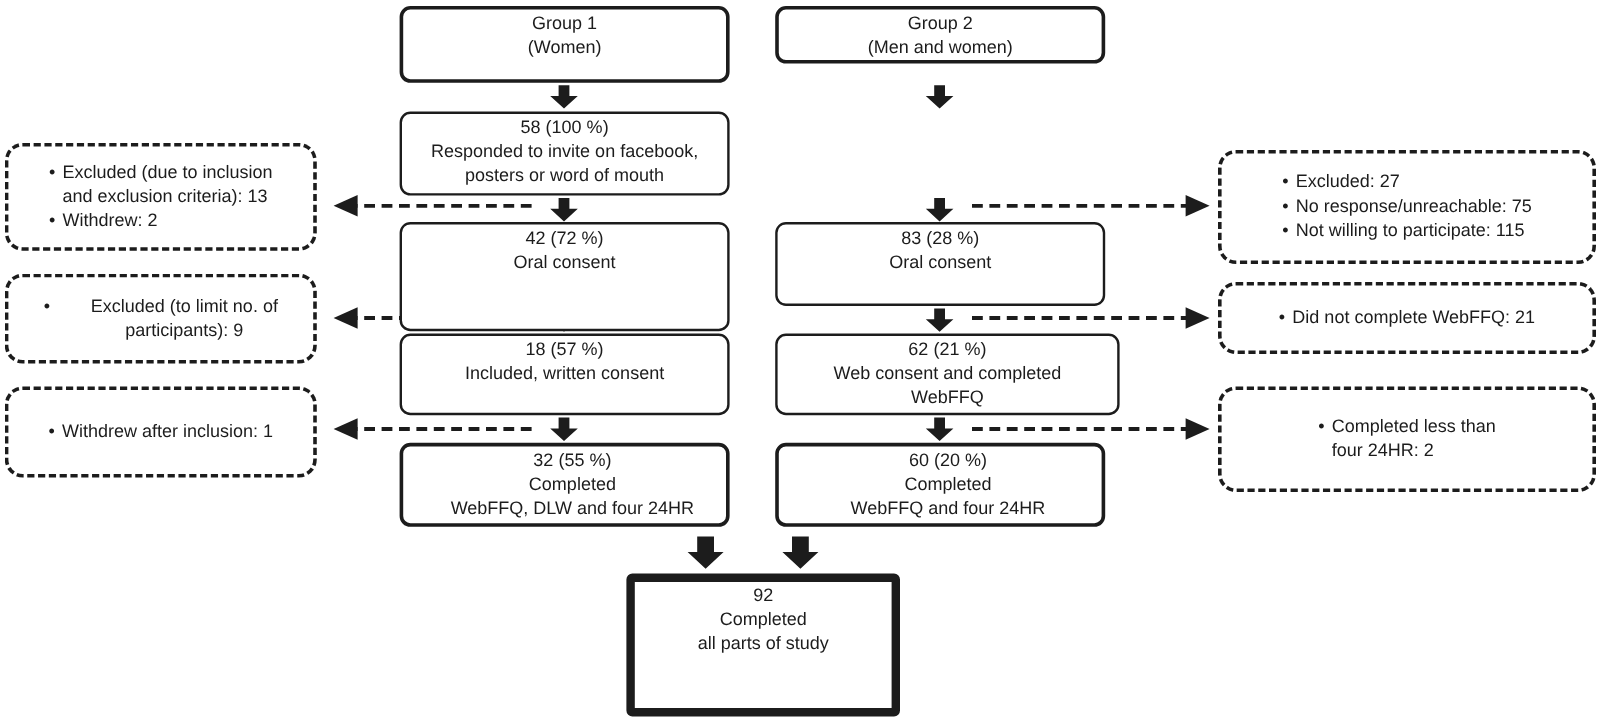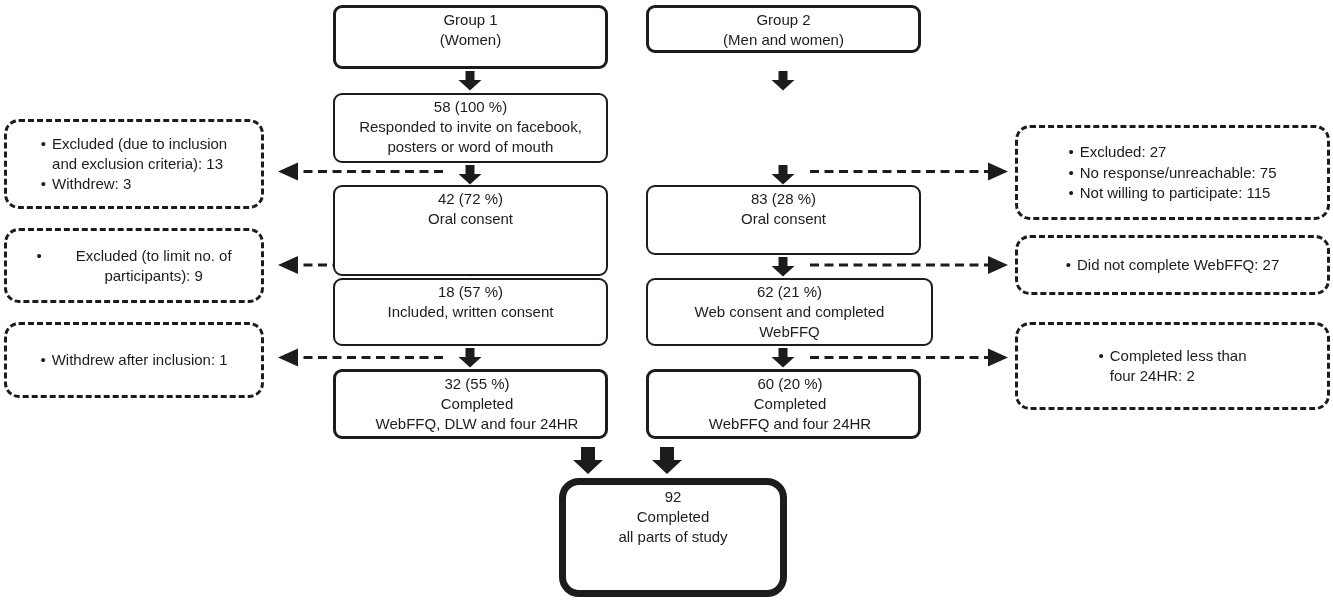--- a/index.html
+++ b/index.html
@@ -36,21 +36,21 @@
     text-align: center;
     font-size: 15px;
     line-height: 1.32;
   }
   .box .txt {
     white-space: pre-line;
     padding: 2px 6px;
   }
   .box.header { border-width: 3.5px; }
   .box.last   { border-width: 3.5px; padding-left: 13px; }
-  .box.final  { border-width: 7px; border-radius: 20px; margin-left: 37px; }
+  .box.final  { border-width: 7px; border-radius: 5px; }
   .sidebox {
     position: absolute;
     box-sizing: border-box;
     background: #ffffff;
     border: 3px dashed #1c1c1c;
     border-radius: 15px;
     display: flex;
     align-items: center;
     justify-content: center;
     font-size: 15px;
@@ -173,21 +173,21 @@
 
   <div class="sidebox" style="left:4px;top:119px;width:260px;height:90px">
     <div class="bullets">
       <div class="bullet-item">
         <span class="dot">•</span>
         <span class="btxt">Excluded (due to inclusion
 and exclusion criteria): 13</span>
       </div>
       <div class="bullet-item">
         <span class="dot">•</span>
-        <span class="btxt">Withdrew: 3</span>
+        <span class="btxt">Withdrew: 2</span>
       </div>
     </div>
   </div>
   <div class="sidebox" style="left:4px;top:228px;width:260px;height:75px">
     <div class="bullets">
       <div class="bullet-item">
         <span class="dot">•</span>
         <span class="btxt center">Excluded (to limit no. of
 participants): 9</span>
       </div>
@@ -215,21 +215,21 @@
       <div class="bullet-item">
         <span class="dot">•</span>
         <span class="btxt">Not willing to participate: 115</span>
       </div>
     </div>
   </div>
   <div class="sidebox" style="left:1015px;top:235px;width:315px;height:60px">
     <div class="bullets">
       <div class="bullet-item">
         <span class="dot">•</span>
-        <span class="btxt">Did not complete WebFFQ: 27</span>
+        <span class="btxt">Did not complete WebFFQ: 21</span>
       </div>
     </div>
   </div>
   <div class="sidebox" style="left:1015px;top:322px;width:315px;height:88px">
     <div class="bullets">
       <div class="bullet-item">
         <span class="dot">•</span>
         <span class="btxt">Completed less than
 four 24HR: 2</span>
       </div>

